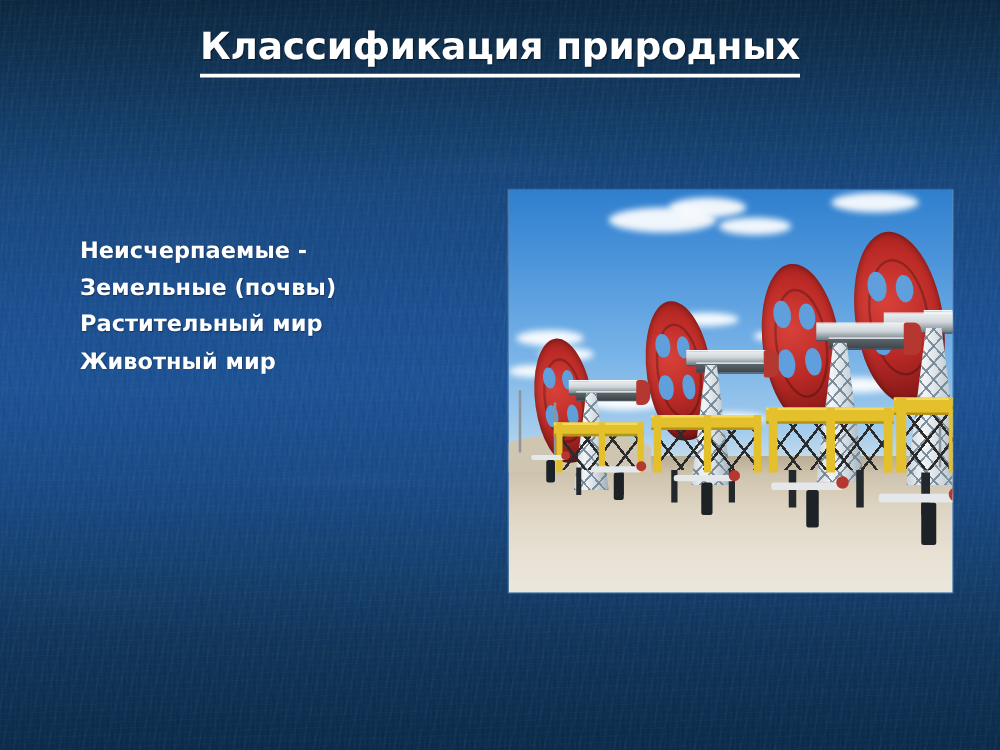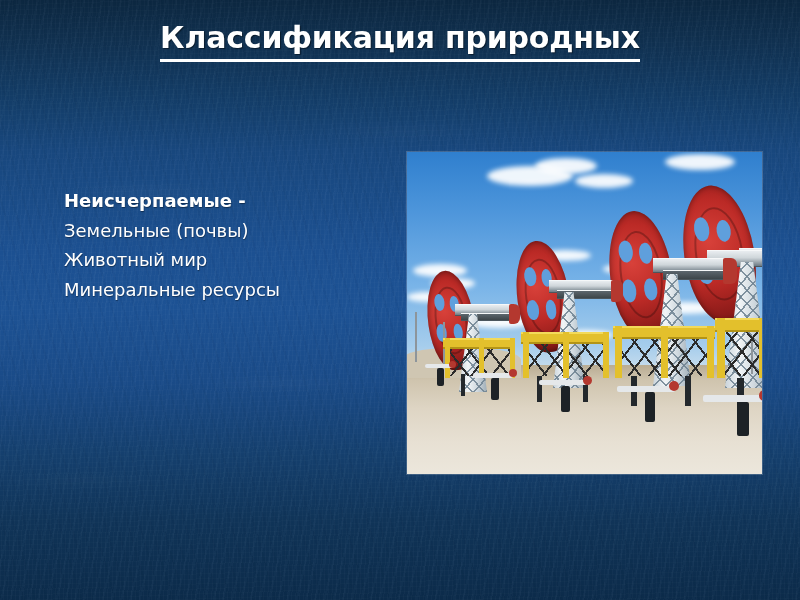--- a/index.html
+++ b/index.html
@@ -84,21 +84,21 @@
     top: 186px;
     width: 360px;
     color: #ffffff;
     font-size: 18px;
     line-height: 29.5px;
     text-shadow: 0.5px 0.5px 1px rgba(0,0,0,.4);
     white-space: nowrap;
     margin-left: 40px;
   }
   #bodylist .b { font-weight: bold; }
-  #bodylist .n { font-weight: normal; }
+  #bodylist .n { font-weight: bold; }
 
   
   #photo {
     position: absolute;
     left: 407px;
     top: 152px;
     width: 355px;
     height: 322px;
     overflow: hidden;
     background: #6aabe4;
@@ -205,22 +205,22 @@
 
   <div id="title">
     <span class="row">
       <span class="tline">Классификация природных</span>
     </span>
   </div>
 
   <div id="bodylist">
     <div class="b">Неисчерпаемые -</div>
     <div class="n">Земельные (почвы)</div>
+    <div class="n">Растительный мир</div>
     <div class="n">Животный мир</div>
-    <div class="n">Минеральные ресурсы</div>
   </div>
 
   <div id="photo">
 
     <div class="sky"></div>
 
     <div class="cloud" style="left:80px;  top:14px;  width:86px; height:20px;"></div>
     <div class="cloud" style="left:128px; top:6px;   width:62px; height:16px;"></div>
     <div class="cloud" style="left:168px; top:22px;  width:58px; height:14px;"></div>
     <div class="cloud" style="left:258px; top:2px;   width:70px; height:16px;"></div>

